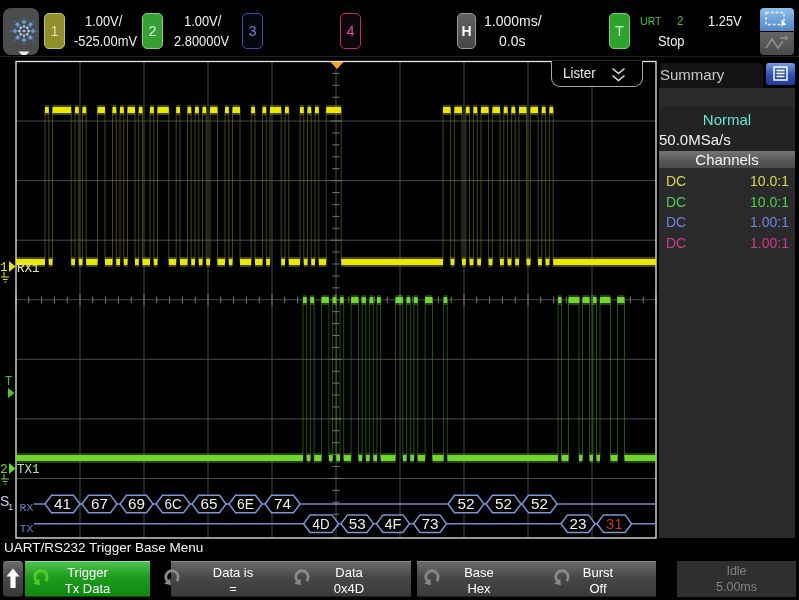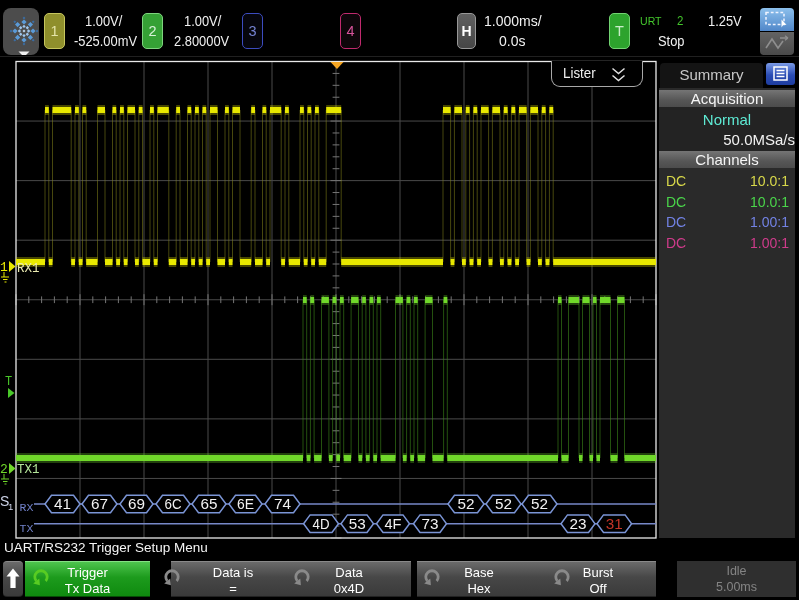--- a/index.html
+++ b/index.html
@@ -269,38 +269,37 @@
  <path d="M10 18 h-6 m0 0 l3 -2.2 m-3 2.2 l3 2.2" stroke="#8e8e8e" stroke-width="1.4" fill="none" opacity="0"></path>
 </svg>
 
 <div class="abs" style="left:551px;top:61px;width:92px;height:26px;border:1px solid #a8a8a8;border-top:none;border-radius:0 0 9px 9px;background:#000"></div>
 <div class="tt" style="left:563px;top:65px;font-size:14.5px">Lister</div>
 <svg class="abs" style="left:609px;top:66px" width="22" height="18" viewBox="0 0 22 18">
  <path d="M3.5 2.5 L9.5 7.5 L15.5 2.5 M3.5 9.5 L9.5 14.5 L15.5 9.5" fill="none" stroke="#e0e0e0" stroke-width="1.5"></path>
 </svg>
 
 <div class="abs" style="left:659px;top:88px;width:136px;height:450px;background:#2a2a2a"></div>
-<div class="abs" style="left:660px;top:63px;width:103px;height:25px;background:#141414;border-radius:4px 4px 0 0;color:#c8c8c8;font-size:15px;text-align:center;line-height:24px">Summary</div>
+<div class="abs" style="left:660px;top:63px;width:103px;height:25px;background:#141414;border-radius:4px 4px 0 0;color:#c8c8c8;font-size:15px;line-height:24px">Summary</div>
 <div class="abs" style="left:766px;top:63px;width:29px;height:22px;border-radius:3px;background:linear-gradient(#7a9ae6,#2a4cb4 55%,#1e3da0)"></div>
 <svg class="abs" style="left:766px;top:63px" width="29" height="22" viewBox="0 0 29 22">
  <rect x="8" y="4" width="13" height="13" fill="none" stroke="#fff" stroke-width="1.5"></rect>
  <path d="M10.5 7.5 h8 M10.5 10.5 h8 M10.5 13.5 h8" stroke="#fff" stroke-width="1.3"></path>
 </svg>
 
-<div class="hdr" style="top:90px">Acquisition</div>
 <div class="abs" style="left:659px;top:107px;width:136px;height:44px;background:#232323"></div>
 <div class="prow" style="top:111px;color:#5eead4;text-align:center;font-size:15px">Normal</div>
-<div class="prow" style="top:131px;color:#f2f2f2;text-align:right;font-size:15px">50.0MSa/s</div>
+<div class="prow" style="top:131px;color:#f2f2f2;text-align:left;font-size:15px">50.0MSa/s</div>
 <div class="hdr" style="top:151px">Channels</div>
 <div class="prow" style="top:173px;color:#d8d84a"><span style="margin-left:7px">DC</span><span style="float:right;margin-right:6px">10.0:1</span></div>
 <div class="prow" style="top:193.5px;color:#4ad44a"><span style="margin-left:7px">DC</span><span style="float:right;margin-right:6px">10.0:1</span></div>
 <div class="prow" style="top:214px;color:#7282e4"><span style="margin-left:7px">DC</span><span style="float:right;margin-right:6px">1.00:1</span></div>
 <div class="prow" style="top:234.5px;color:#cf3b8b"><span style="margin-left:7px">DC</span><span style="float:right;margin-right:6px">1.00:1</span></div>
 
-<div class="abs" style="left:4px;top:540px;color:#f5f5f5;font-size:13.5px">UART/RS232 Trigger Setup Menu</div>
+<div class="abs" style="left:4px;top:540px;color:#f5f5f5;font-size:13.5px">UART/RS232 Trigger Base Menu</div>
 
 <div class="sk gray" style="left:3px;width:20px;border-radius:4px"></div>
 <svg class="abs" style="left:3px;top:561px" width="20" height="36" viewBox="0 0 20 36">
  <path d="M10 7.5 L16.5 15.5 L12.6 15.5 L12.6 27 L7.4 27 L7.4 15.5 L3.5 15.5 Z" fill="#fff"></path>
 </svg>
 
 <div class="sk" style="left:25px;width:125px;background:linear-gradient(#4ec44e,#1d9b1d 45%,#0f8a0f);border-top:1px solid #84e084;border-bottom:1px solid #064d06">
  <div class="l1">Trigger</div>
       <div class="l2">Tx Data</div>
     </div>

